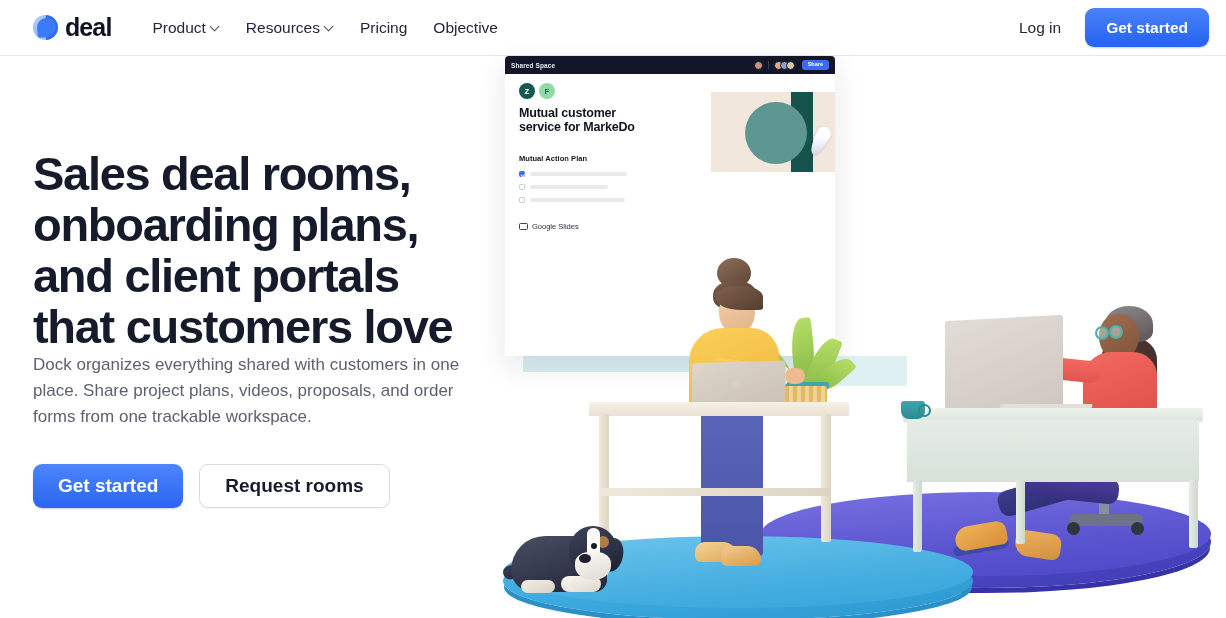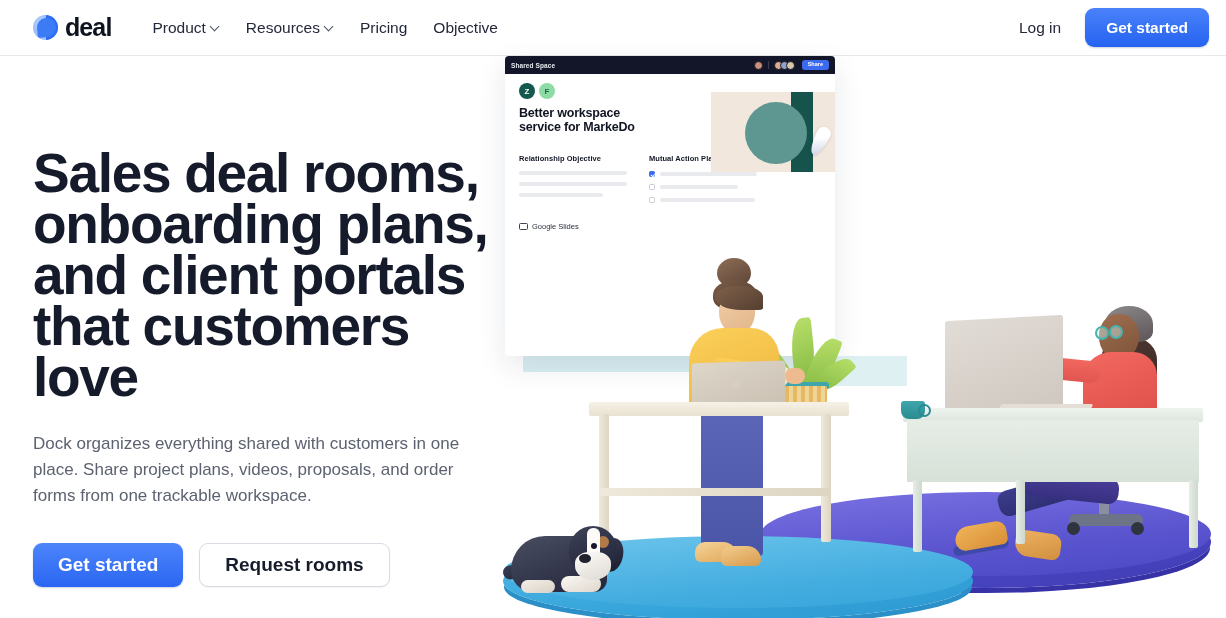--- a/index.html
+++ b/index.html
@@ -136,26 +136,25 @@
     display: flex;
     height: 562px;
     padding-left: 33px;
   }
   .hero-left {
     width: 470px;
     padding-top: 92px;
     flex: none;
   }
   h1.hero-title {
-    font-size: 55px;
+    font-size: 47px;
     line-height: 51px;
     font-weight: 700;
     letter-spacing: -1.3px;
     color: #161b2b;
-    margin-bottom: 28px;
     white-space: pre-line;
   }
   p.hero-sub {
     font-size: 17px;
     line-height: 26px;
     color: #5c6270;
     max-width: 432px;
     margin-bottom: 34px;
     white-space: pre-line;
   }
@@ -831,30 +830,24 @@
             <div class="mock-img-strip"></div>
             <div class="mock-img-circ"></div>
           </div>
           <div class="cursor"></div>
 
           <div class="mock-logos">
             <span class="mlogo mlogo-z">Z</span>
             <span class="mlogo mlogo-f">F</span>
           </div>
 
-          <div class="mock-h">Better workspace
+          <div class="mock-h">Mutual customer
 service for MarkeDo</div>
 
           <div class="mock-cols">
-            <div class="mock-col">
-              <div class="mock-col-h">Relationship Objective</div>
-              <div class="bar-line" style="width:100%"></div>
-              <div class="bar-line" style="width:100%"></div>
-              <div class="bar-line" style="width:78%"></div>
-            </div>
             <div class="mock-col">
               <div class="mock-col-h">Mutual Action Plan</div>
               <div class="chk-row">
                 <span class="chk on"></span>
                 <span class="chk-bar" style="width:97%"></span>
               </div>
               <div class="chk-row">
                 <span class="chk"></span>
                 <span class="chk-bar" style="width:72%"></span>
               </div>

